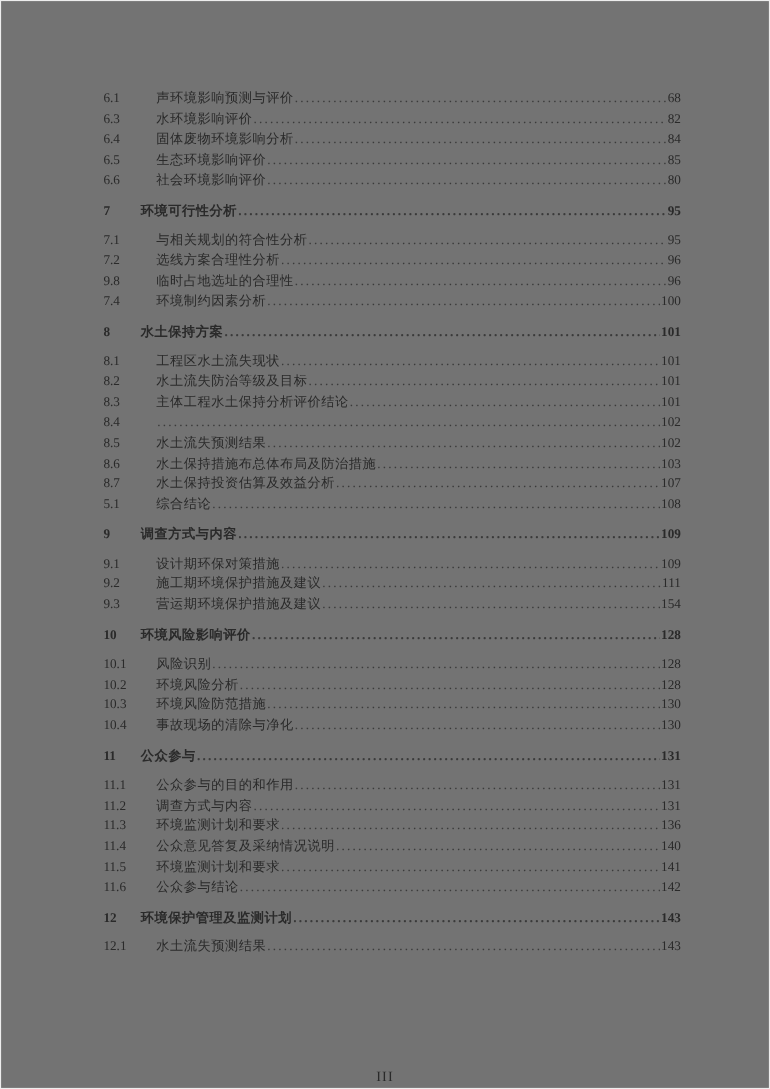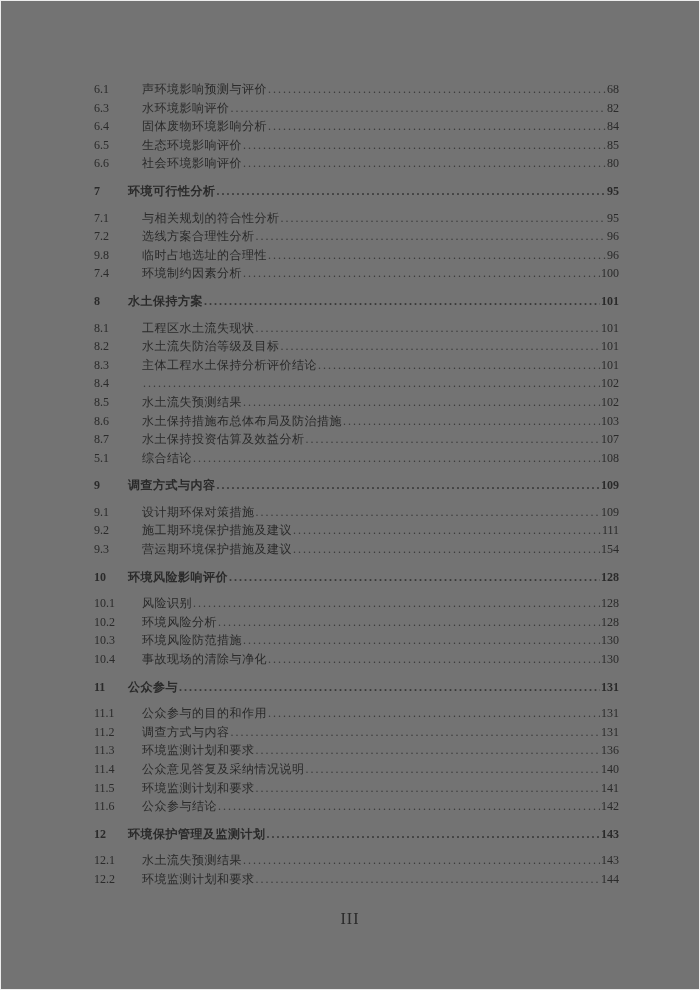--- a/index.html
+++ b/index.html
@@ -58,25 +58,25 @@
   }
   .toc-row .dots::after {
     content: "......................................................................................................................................................................................................................................................................................";
   }
   .toc-row .pagenum {
     flex: 0 0 auto;
     text-align: left;
   }
   .footer {
     position: absolute;
-    top: 909px;
+    top: 970px;
     left: 0;
     width: 100%;
     text-align: center;
-    font-size: 16px;
+    font-size: 13px;
     letter-spacing: 1px;
     color: #2a2a2a;
   }
 </style>
 </head>
 <body>
 
 <div class="page">
 
   <main class="toc" id="toc">
@@ -332,23 +332,17 @@
       <span class="pagenum">143</span>
     </div>
 
     <div class="toc-row l2">
       <span class="num">12.1</span>
       <span class="title">水土流失预测结果</span>
       <span class="dots"></span>
       <span class="pagenum">143</span>
     </div>
 
-    <div class="toc-row l2">
-      <span class="num">12.2</span>
-      <span class="title">环境监测计划和要求</span>
-      <span class="dots"></span>
-      <span class="pagenum">144</span>
-    </div>
   </main>
 
   <div class="footer">III</div>
 
 </div>
 
 </body></html>

